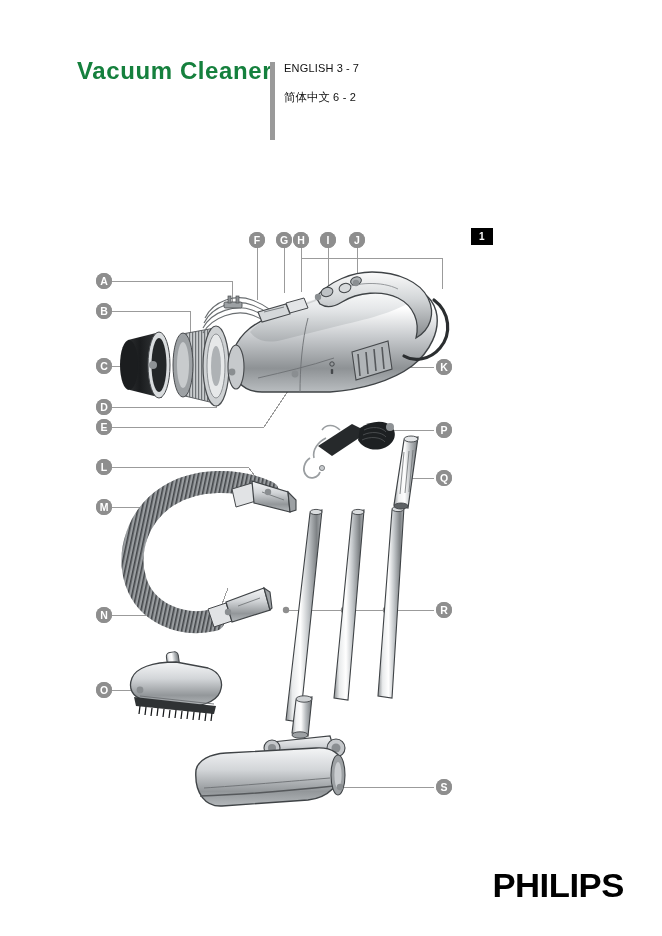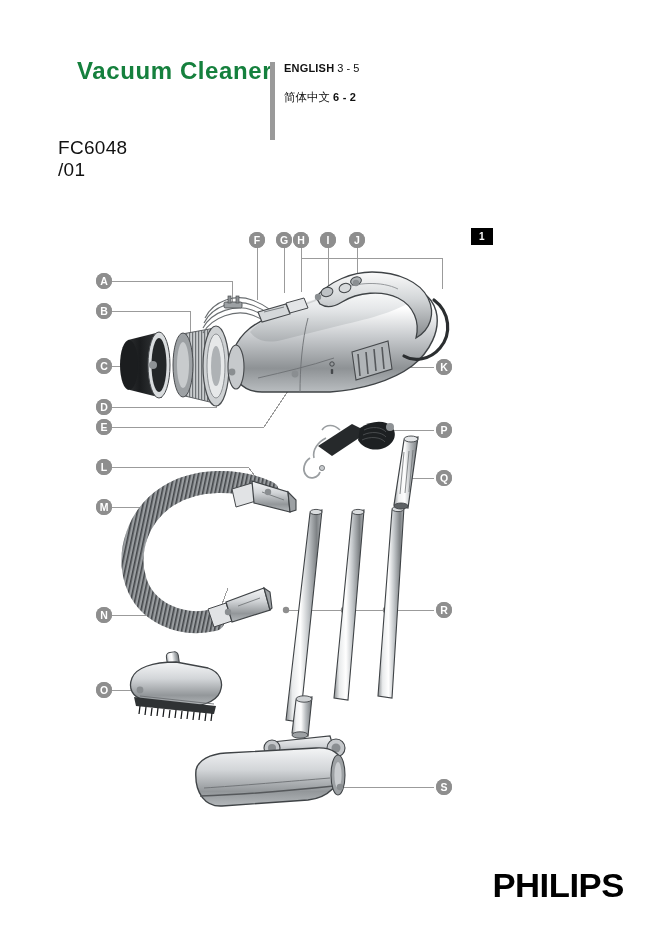--- a/index.html
+++ b/index.html
@@ -17,21 +17,21 @@
     font-size:24px;font-weight:bold;letter-spacing:.6px;
     color:#15803d;white-space:nowrap;margin-left:20px;
   }
   .langbar{
     position:absolute;left:270px;top:62px;width:5px;height:78px;
     background:#9a9a9a;
   }
   .lang{
     position:absolute;left:284px;font-size:11px;color:#111;white-space:nowrap;
   }
-  .lang .strong{font-weight:bold;letter-spacing:.2px;text-align:right;}
+  .lang .strong{font-weight:normal;letter-spacing:.2px;text-align:right;}
   .lang .cjk{font-family:"DejaVu Sans",sans-serif;font-size:11.5px;}
   .lang-en{top:62px;}
   .lang-zh{top:90px;}
 
   .model{
     position:absolute;left:58px;top:137px;
     font-size:19px;font-weight:400;line-height:22px;color:#111;
     letter-spacing:.3px;
   }
 
@@ -73,29 +73,27 @@
 </head>
 <body>
 
 <div class="page">
 
   <div class="title">Vacuum Cleaner</div>
 
   <div class="langbar"></div>
 
   <div class="lang lang-en">
-    <span class="strong">ENGLISH</span><span> </span><span>3 - 5</span>
+    <span class="strong">ENGLISH</span><span> </span><span>3 - 7</span>
   </div>
 
   <div class="lang lang-zh">
     <span class="cjk">简体中文</span><span> </span><span class="strong">6 - 2</span>
   </div>
 
-  <div class="model" style="white-space:pre-line">FC6048
-/01</div>
 
   <div class="fig-badge">1</div>
 
   <svg class="leadsvg" viewBox="0 0 662 936">
     <g stroke="#9b9b9b" stroke-width="1" fill="none" shape-rendering="crispEdges">
 
       <path d="M112 281 L232 281 L232 303"></path>
 
       <path d="M112 311 L190 311 L190 332"></path>
 

